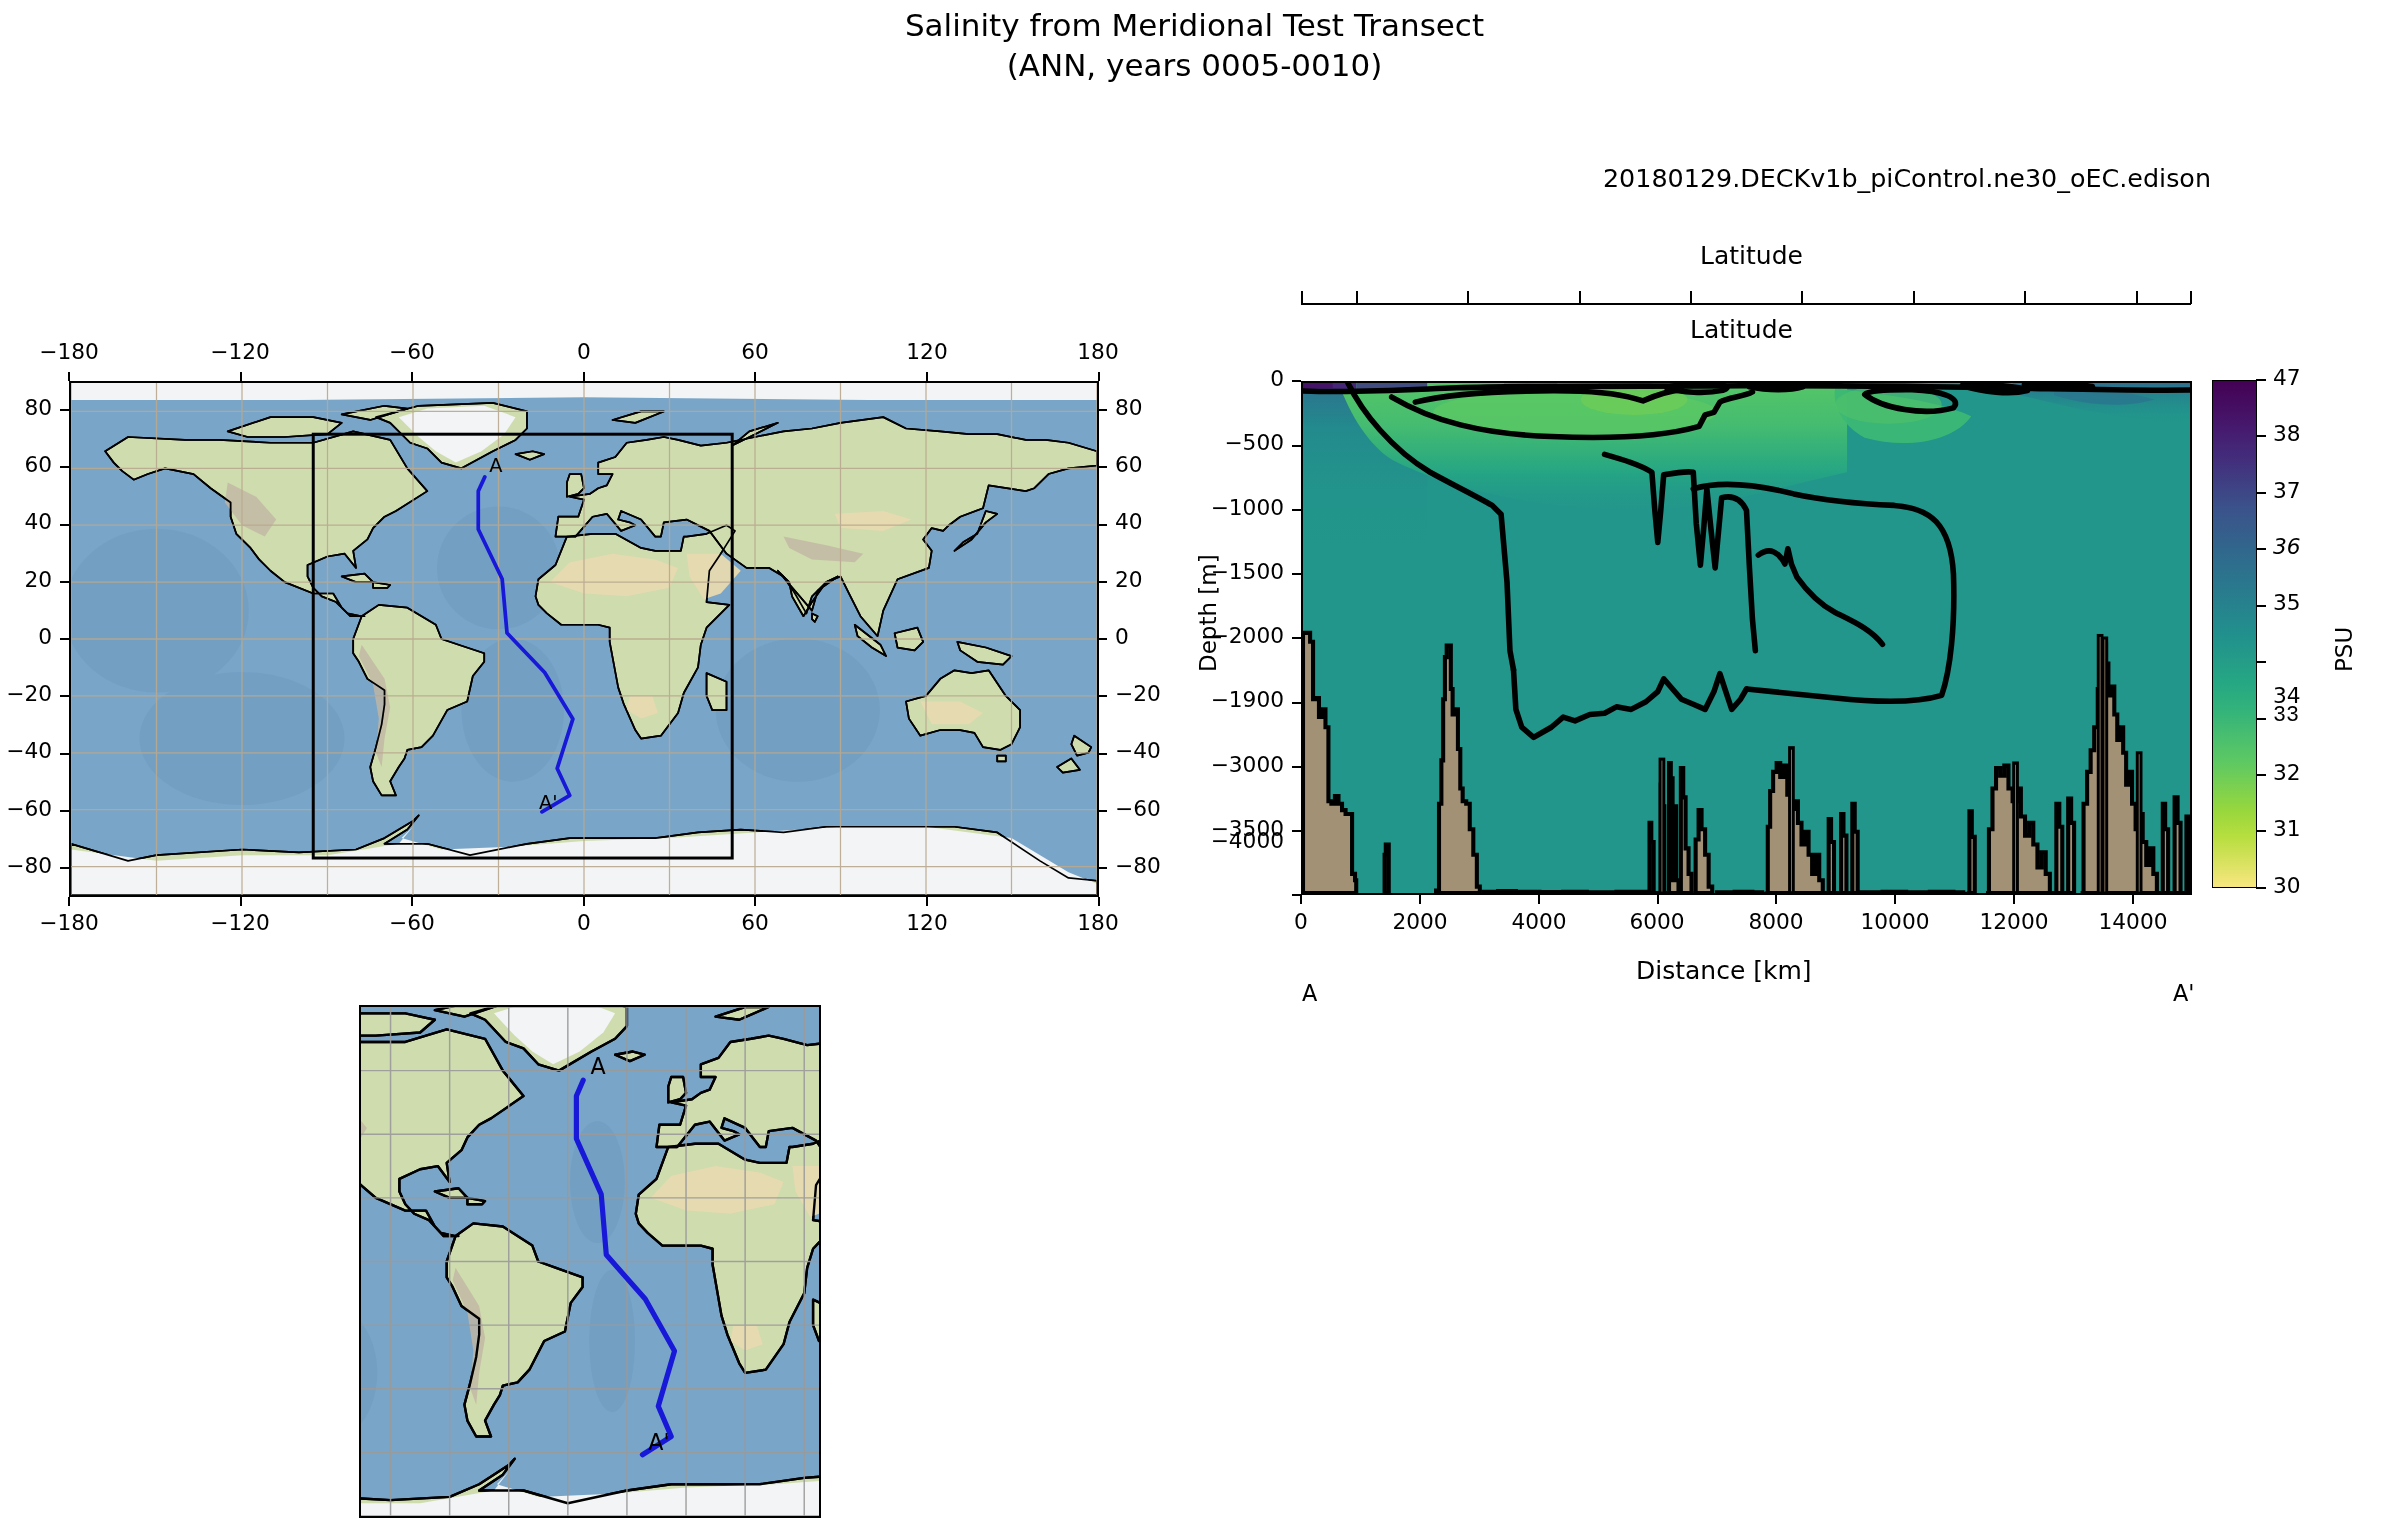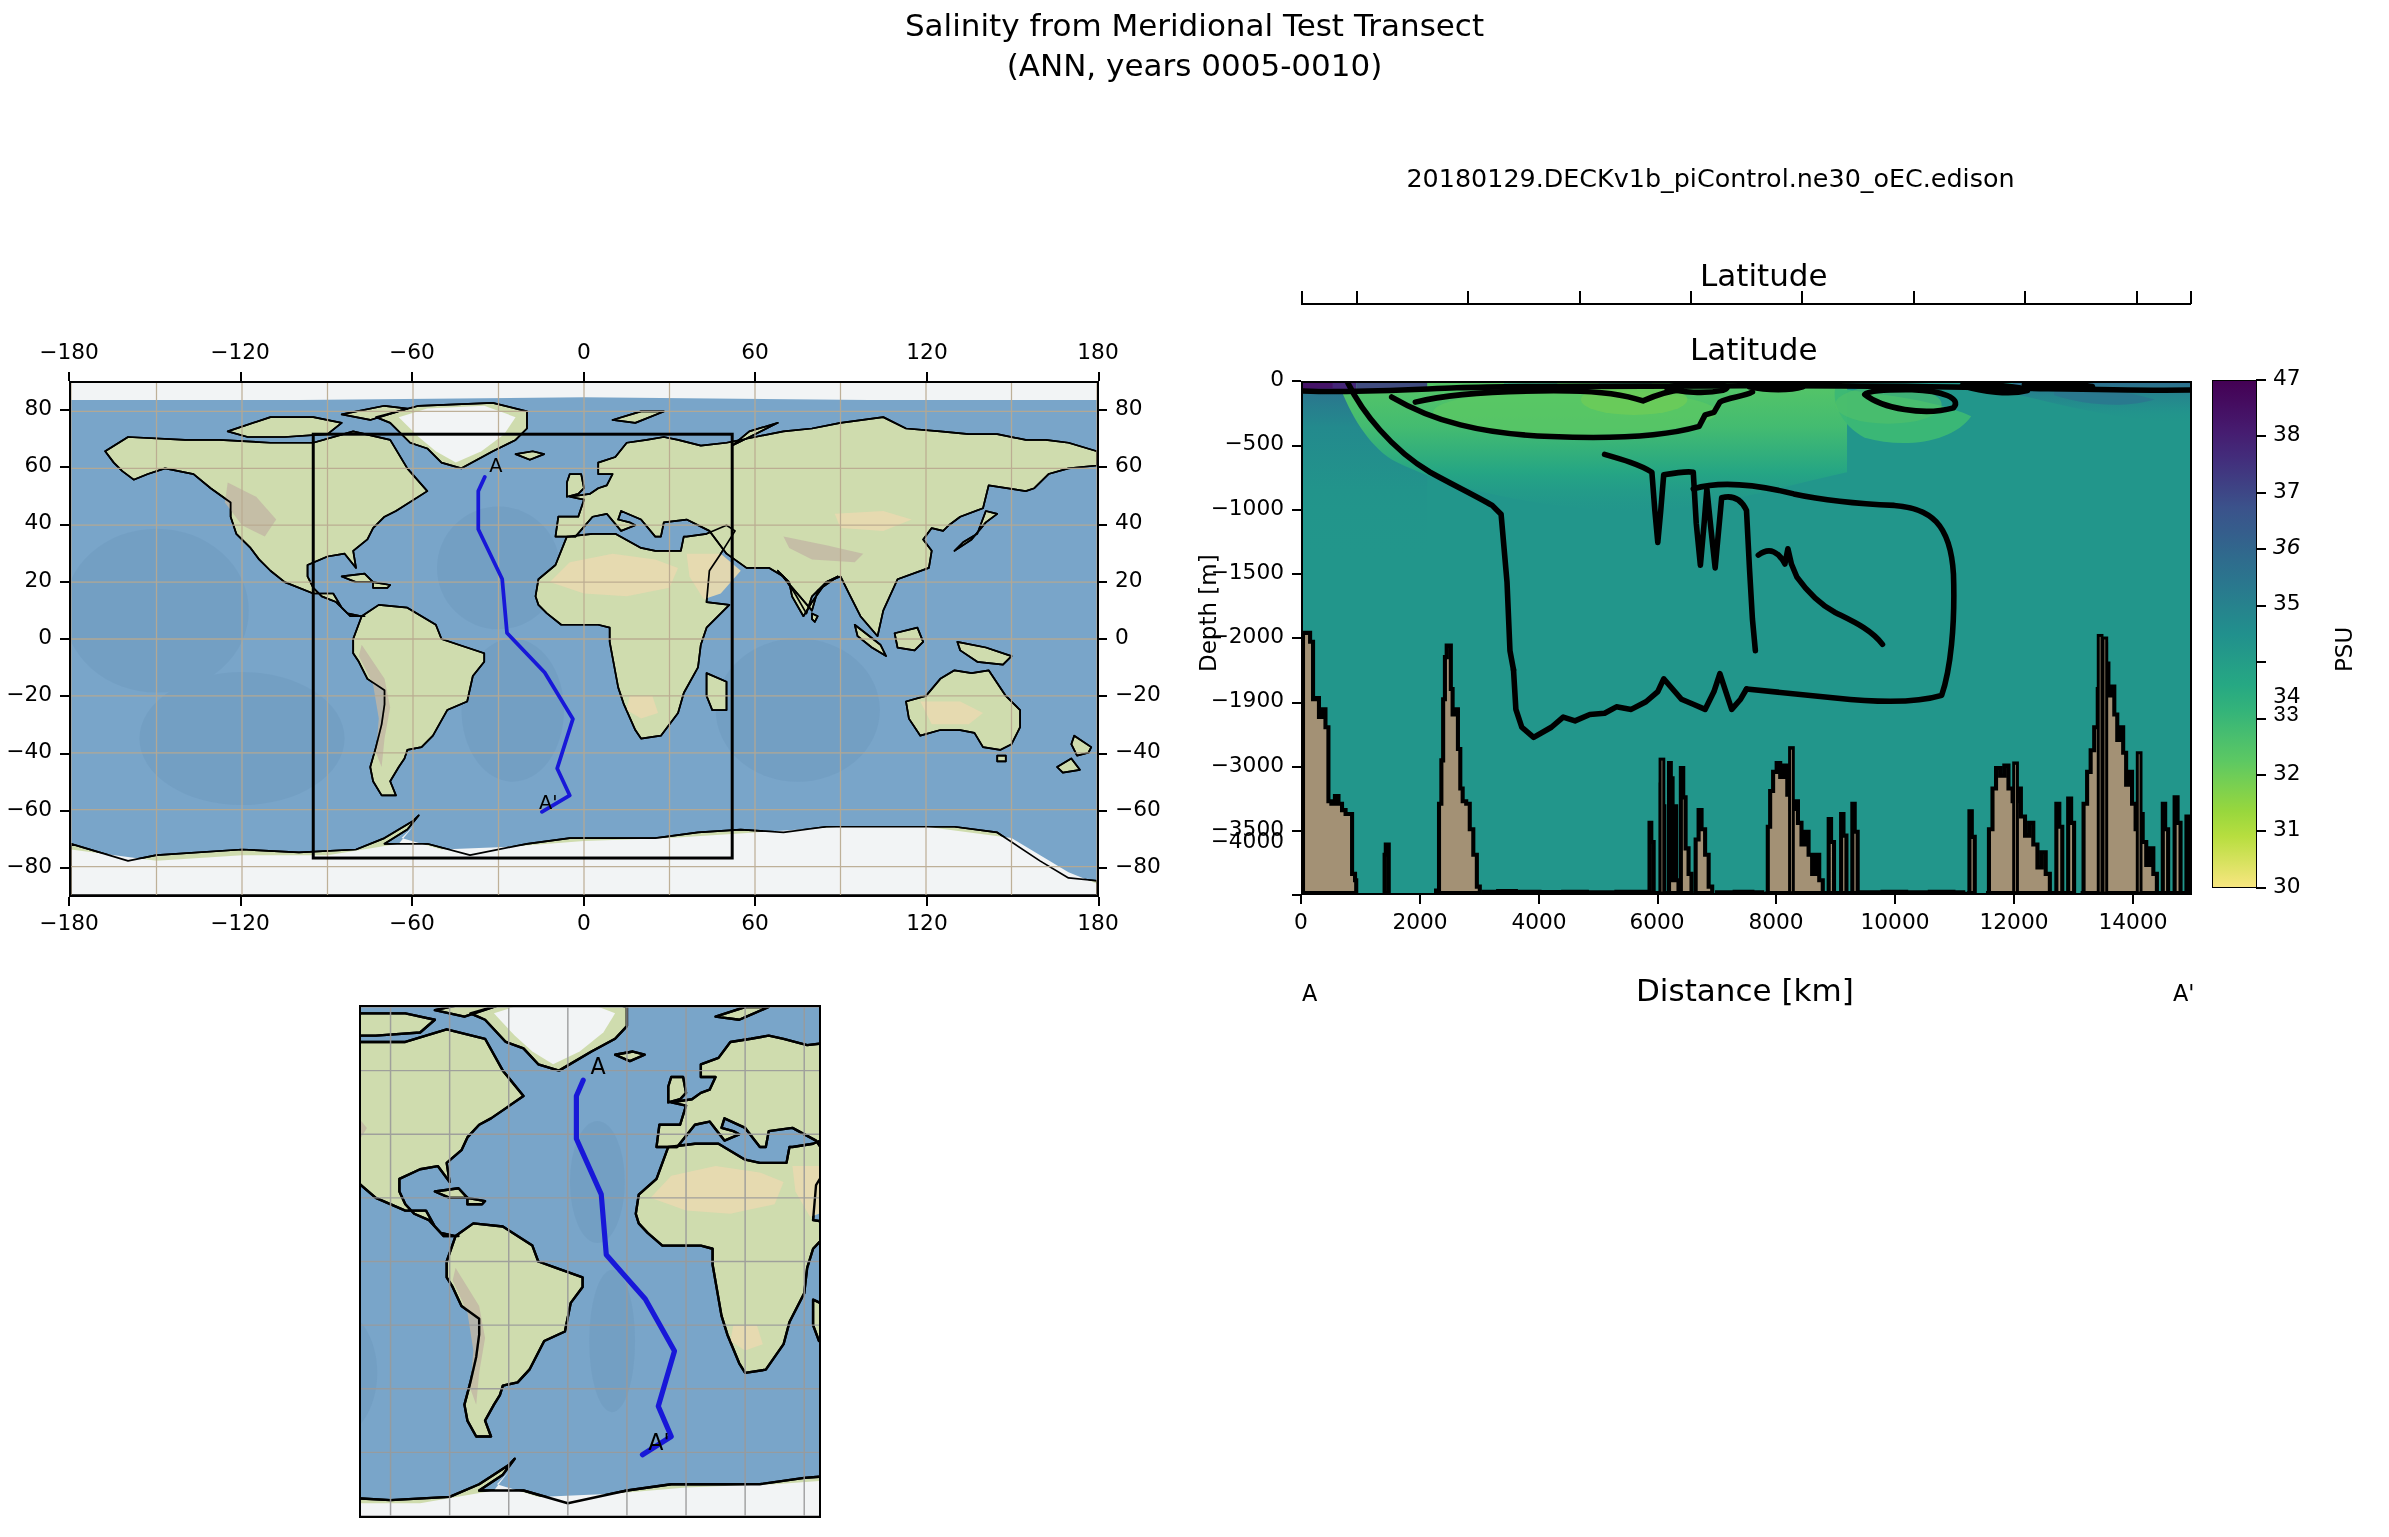--- a/index.html
+++ b/index.html
@@ -24,21 +24,21 @@
     text-align: center;
     font-size: 31px;
     line-height: 1.28;
     color: #000;
     white-space: pre-line;
   }
   #section-title {
     position: absolute;
     left: 1210px; top: 163px;
     width: 1001px;
-    text-align: center;
+    text-align: right;
     font-size: 25.4px;
     color: #000;
   }
 
   
   .axes-frame {
     position: absolute;
     box-sizing: border-box;
     border: 2.2px solid #000;
     overflow: hidden;
@@ -50,24 +50,23 @@
   
   .tick {
     position: absolute;
     font-size: 21.7px;
     color: #000;
     white-space: nowrap;
   }
   .tick-sm { font-size: 20px; }
   .axis-label {
     position: absolute;
-    font-size: 31px;
+    font-size: 25px;
     color: #000;
     white-space: nowrap;
-    margin-top: 16px;
   }
   .tick-mark { position: absolute; background: #000; }
 
   
   #cross-section-frame { overflow: visible; }
   #cs-clip {
     position: absolute;
     left: 0; top: 0;
     width: 100%; height: 100%;
     overflow: hidden;

